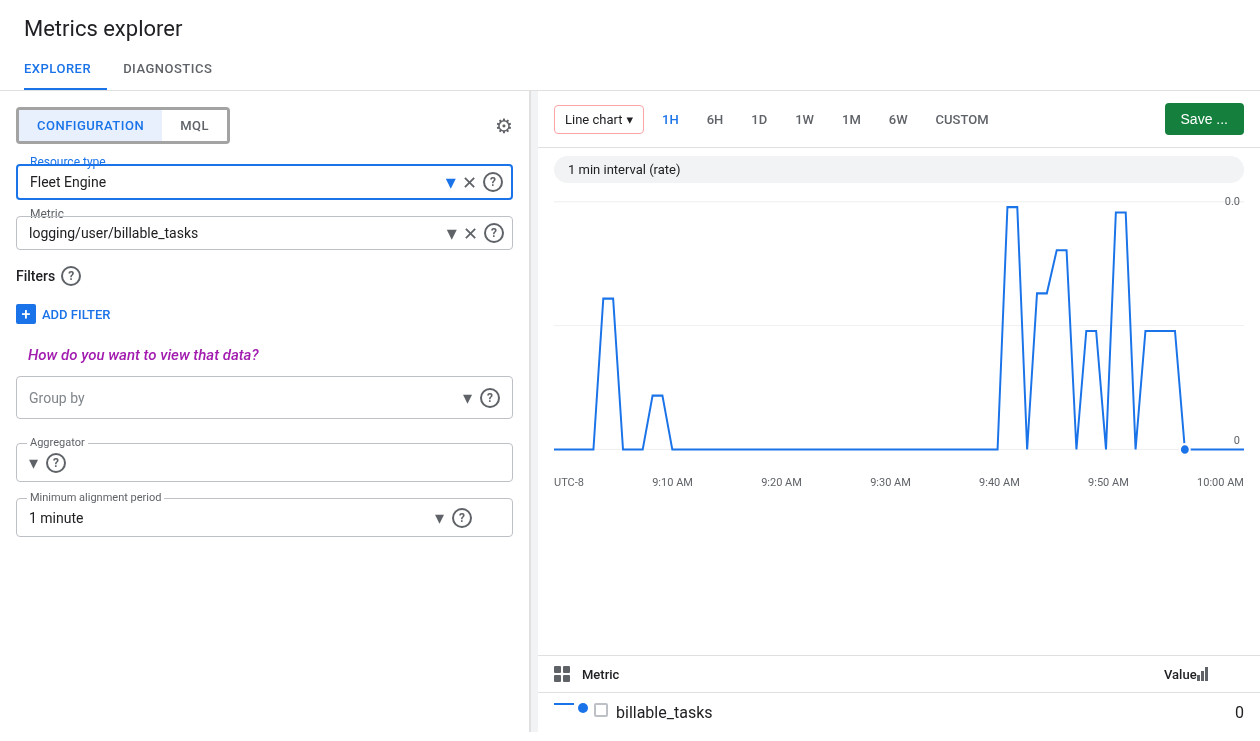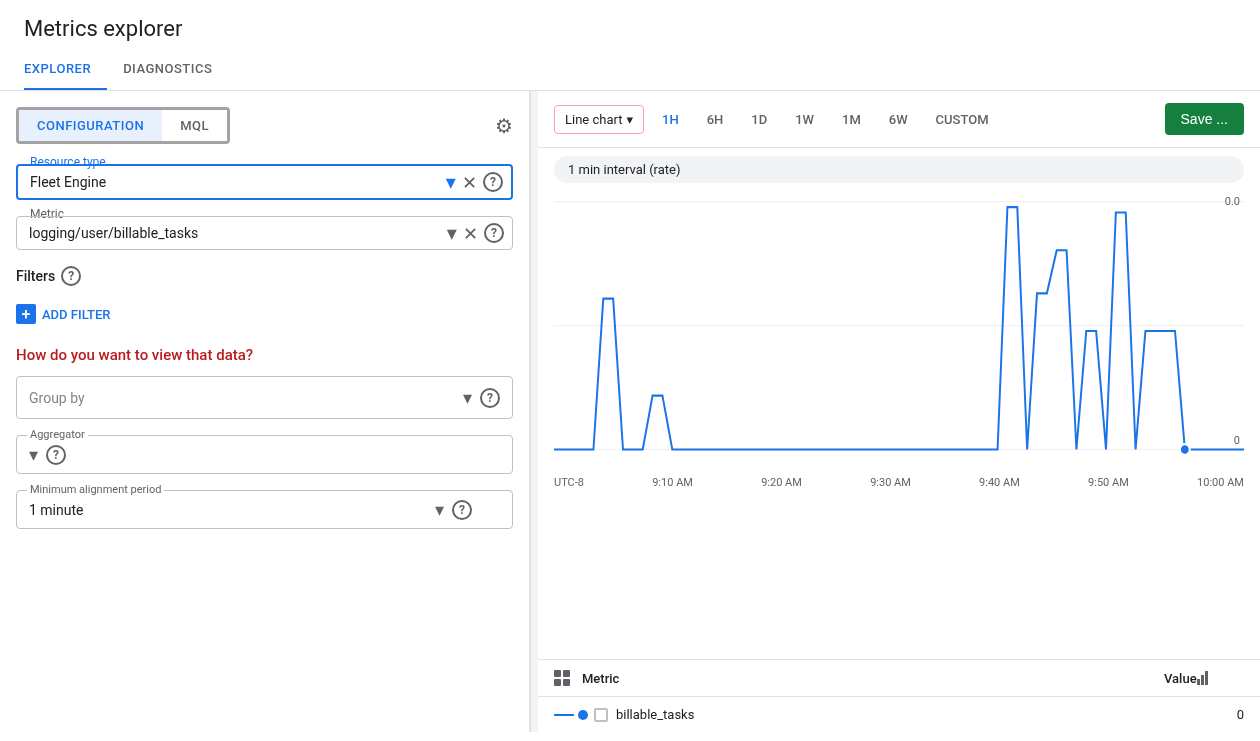--- a/index.html
+++ b/index.html
@@ -30,23 +30,23 @@
     .field-actions { display: flex; align-items: center; gap: 6px; position: absolute; right: 8px; top: 50%; transform: translateY(-50%); }
     .field-icon { color: #5f6368; font-size: 16px; cursor: pointer; }
     .field-icon.blue { color: #1a73e8; }
     .help-icon { width: 20px; height: 20px; border-radius: 50%; border: 2px solid #5f6368; display: flex; align-items: center; justify-content: center; font-size: 12px; font-weight: 700; color: #5f6368; cursor: pointer; flex-shrink: 0; }
 
     .section-label { font-size: 14px; font-weight: 500; color: #202124; display: flex; align-items: center; gap: 6px; margin-bottom: 12px; margin-top: 8px; }
 
     .add-filter-btn { display: flex; align-items: center; gap: 6px; color: #1a73e8; font-size: 13px; font-weight: 500; cursor: pointer; padding: 6px 0; }
     .add-filter-icon { width: 20px; height: 20px; background: #1a73e8; color: #fff; display: flex; align-items: center; justify-content: center; font-size: 16px; border-radius: 2px; }
 
-    .section-question { font-size: 15px; font-weight: 500; color: #b91c1c; margin: 16px 0 12px; }
-
-    .select-field { position: relative; margin-bottom: 16px; }
+    .section-question { font-size: 15px; font-weight: 500; color: #a21caf; margin: 16px 12px 12px; font-style: italic; }
+
+    .select-field { position: relative; margin-bottom: 24px; }
     .select-wrapper { display: flex; align-items: center; border: 1px solid #bdc1c6; border-radius: 4px; padding: 10px 12px; cursor: pointer; }
     .select-text { flex: 1; font-size: 14px; color: #202124; }
     .select-text.placeholder { color: #80868b; }
     .select-actions { display: flex; align-items: center; gap: 8px; }
     .chevron { color: #5f6368; font-size: 18px; }
     .field-with-label { position: relative; border: 1px solid #bdc1c6; border-radius: 4px; padding: 8px 40px 8px 12px; margin-bottom: 16px; }
     .field-with-label .floating-label { font-size: 11px; color: #5f6368; position: absolute; top: -8px; left: 10px; background: #fff; padding: 0 3px; }
 
     .right-panel { flex: 1; display: flex; flex-direction: column; overflow: hidden; }
 
@@ -61,21 +61,21 @@
     .chart-area { flex: 1; padding: 0 16px; position: relative; min-height: 280px; }
 
     .chart-container { width: 100%; height: 280px; position: relative; }
 
     .x-axis-labels { display: flex; justify-content: space-between; font-size: 11px; color: #5f6368; padding: 4px 0; }
 
     .legend-table { border-top: 1px solid #e0e0e0; margin-top: 8px; }
     .legend-header { display: flex; align-items: center; padding: 10px 16px; font-size: 13px; font-weight: 500; color: #202124; border-bottom: 1px solid #e0e0e0; }
     .legend-metric-col { flex: 1; display: flex; align-items: center; gap: 8px; }
     .legend-value-col { width: 80px; text-align: right; }
-    .legend-row { display: flex; align-items: center; padding: 10px 16px; font-size: 13px; }
+    .legend-row { display: flex; padding: 10px 16px; font-size: 16px; }
     .legend-checkbox { width: 14px; height: 14px; border: 2px solid #bdc1c6; border-radius: 2px; flex-shrink: 0; }
     .legend-name { flex: 1; margin-left: 8px; }
     .legend-val { width: 80px; text-align: right; }
 
     svg.chart { width: 100%; height: 100%; }
   </style>
 </head>
 <body>
 
 <div class="app-title">Metrics explorer</div>

